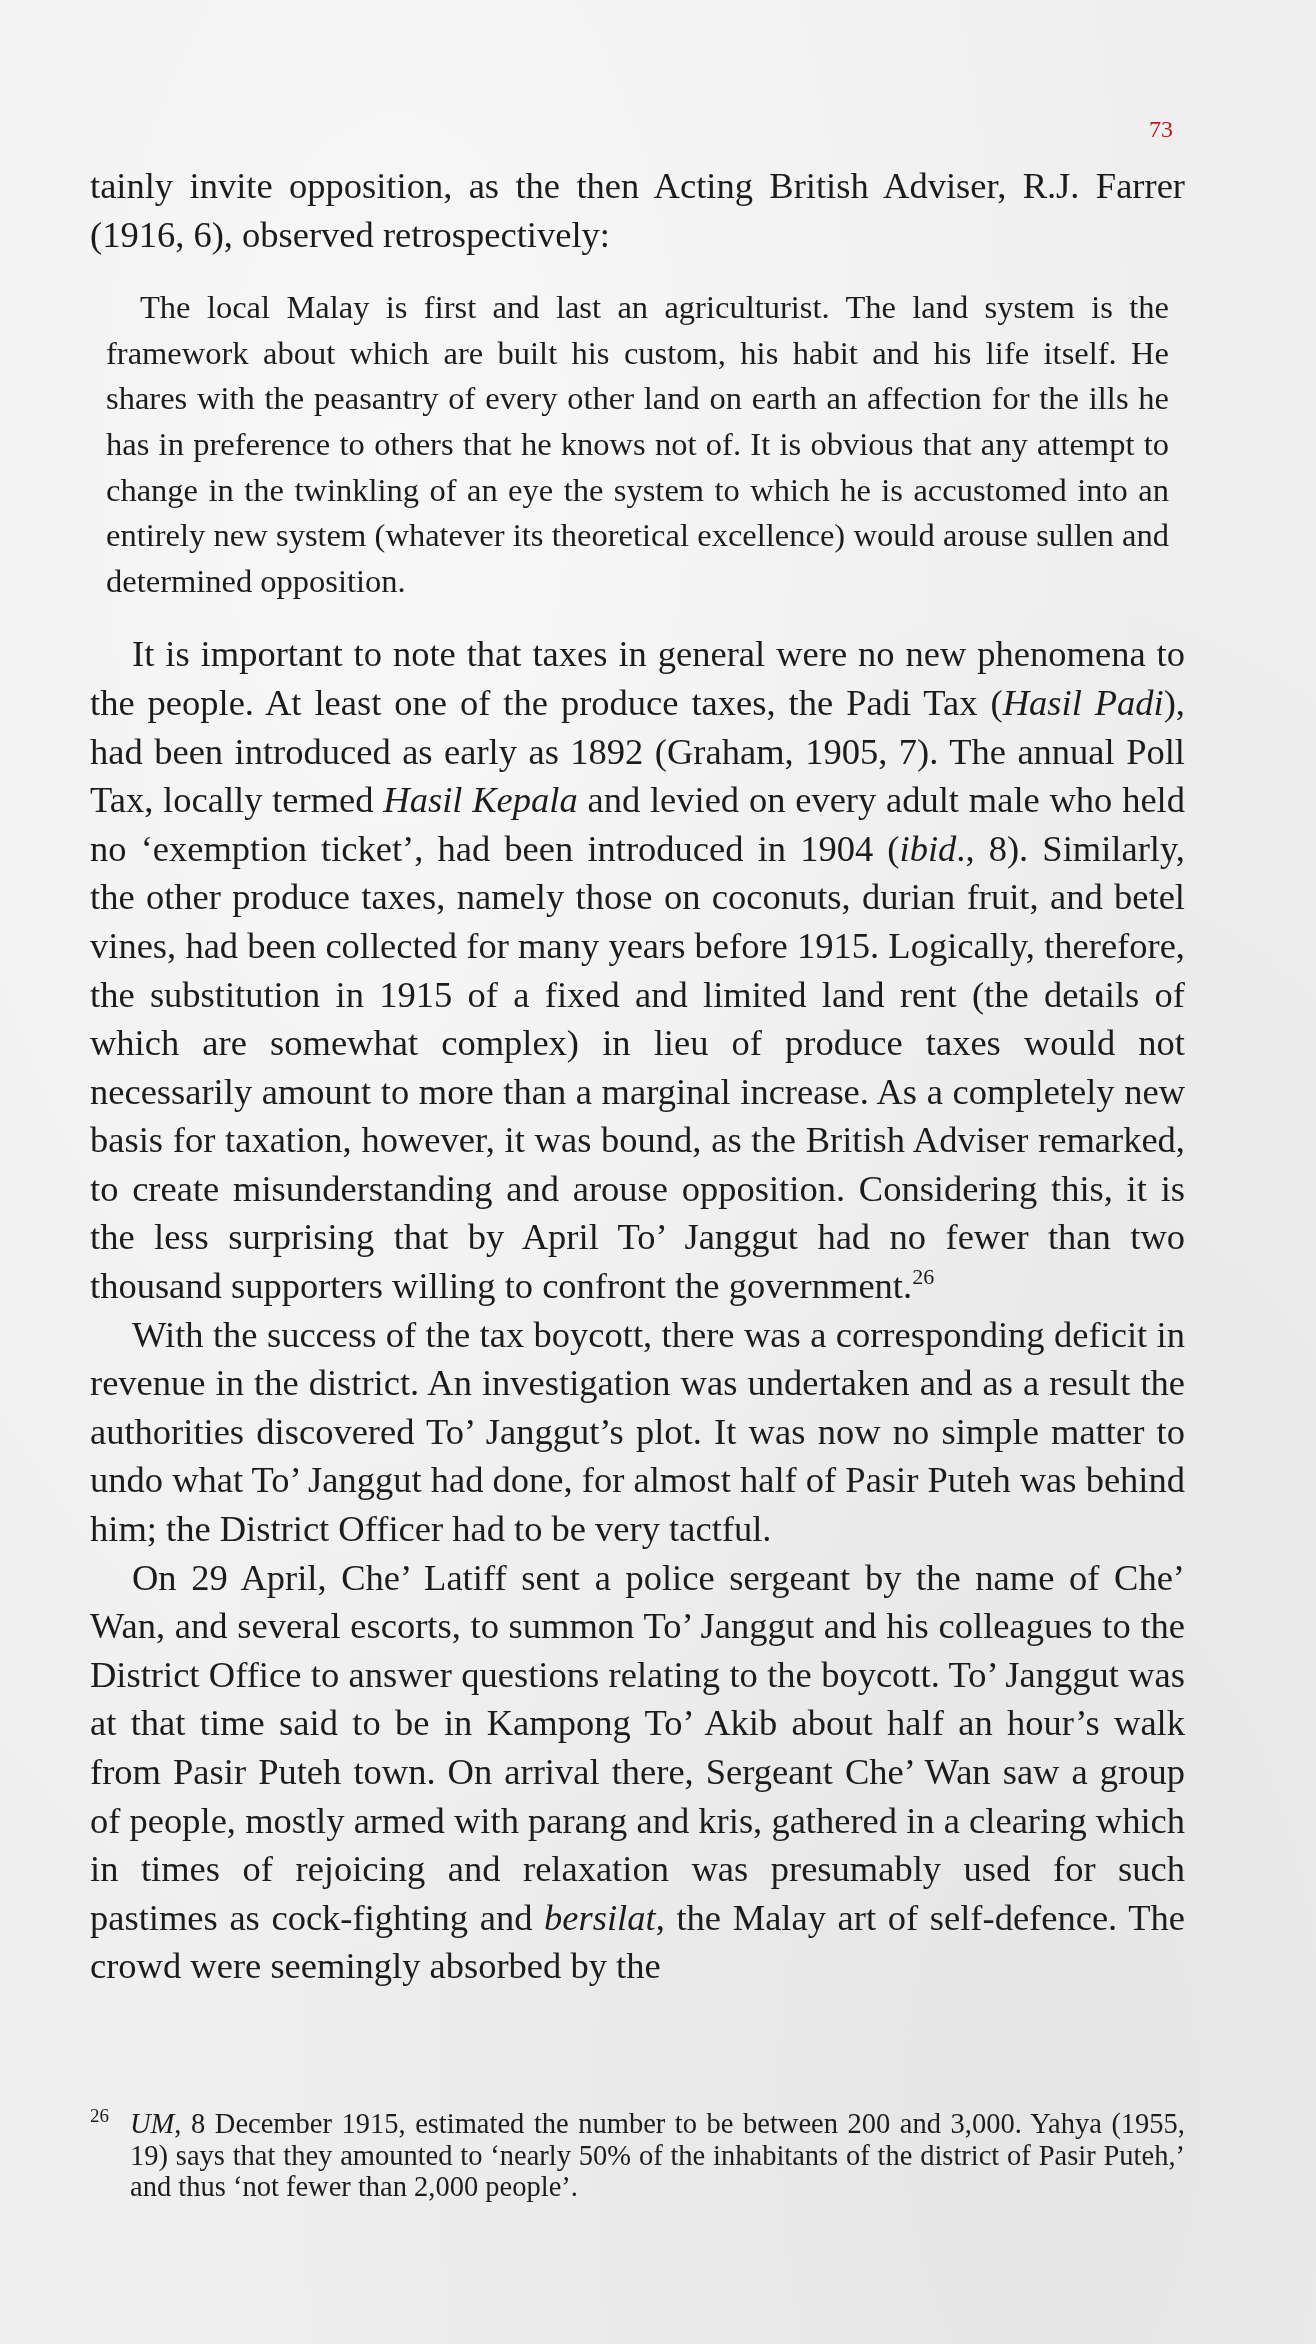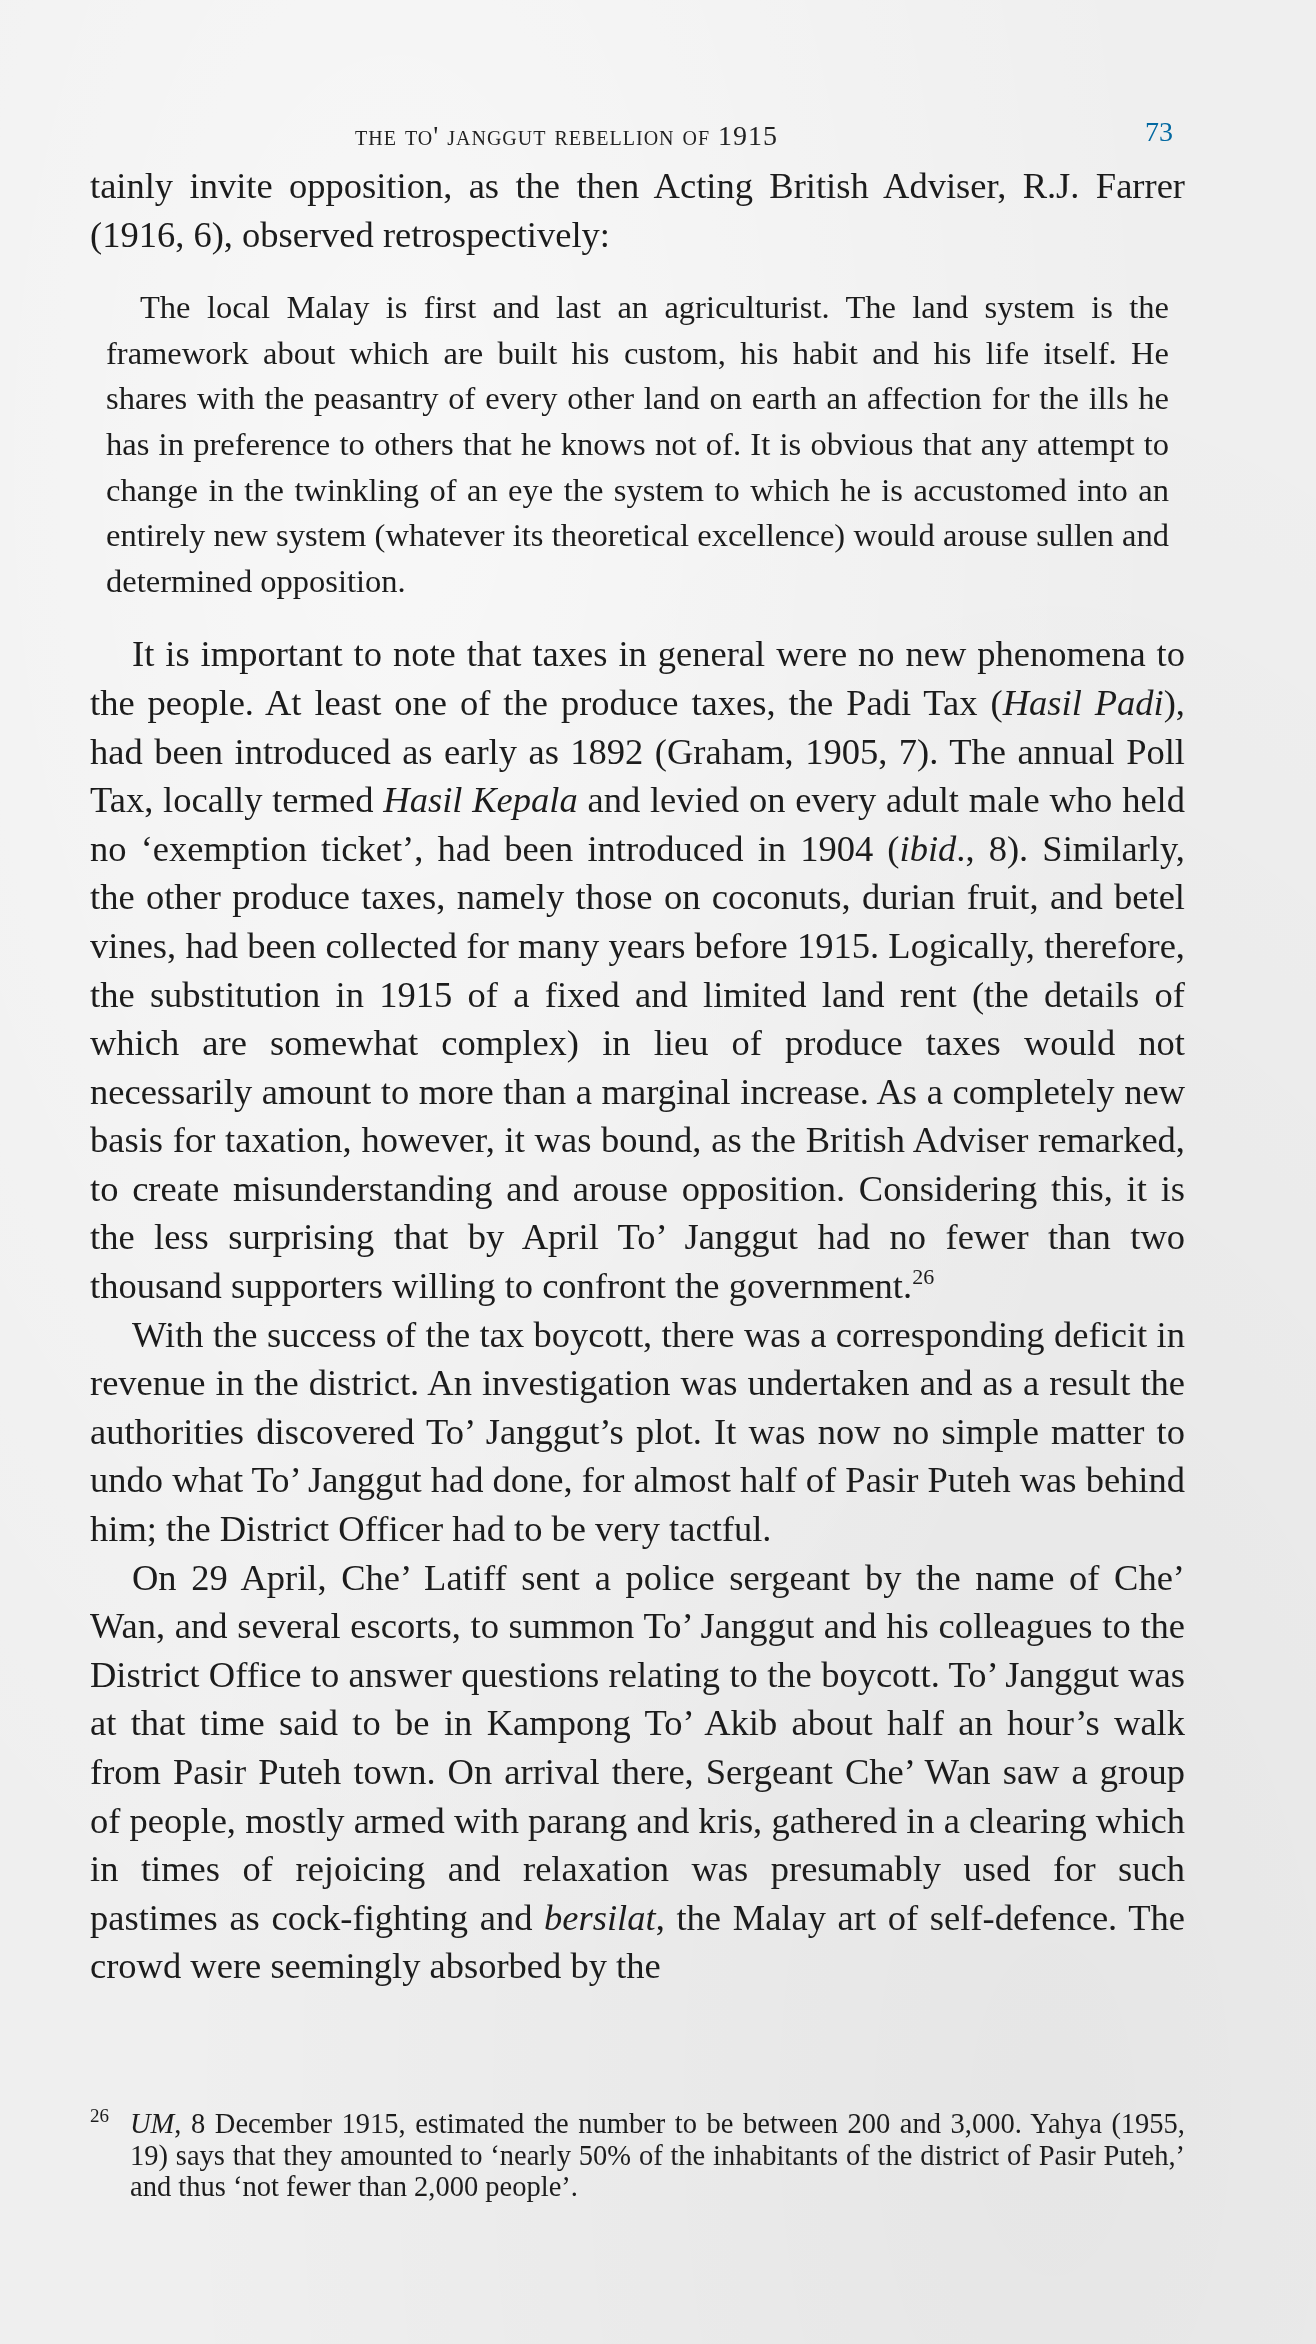--- a/index.html
+++ b/index.html
@@ -35,22 +35,22 @@
     font-size: 28px;
     letter-spacing: 1px;
     font-variant: small-caps;
     text-transform: lowercase;
     color: #222;
   }
   .page-number {
     position: absolute;
     right: 12px;
     top: 6px;
-    font-size: 28px;
-    color: #0369a1;
+    font-size: 24px;
+    color: #b91c1c;
   }
   .body-text {
     font-size: 36.5px;
     line-height: 48.6px;
     text-align: justify;
     margin: 0;
     hyphens: manual;
   }
   .body-text p {
     margin: 0;
@@ -96,21 +96,20 @@
     text-align: left;
   }
   em { font-style: italic; }
 </style>
 </head>
 <body>
 
 <div class="page">
 
   <div class="running-header">
-    <span class="running-title">The To' Janggut Rebellion of 1915</span>
     <span class="page-number">73</span>
   </div>
 
   <div class="body-text">
     <p>tainly invite opposition, as the then Acting British Adviser, R.J. Farrer (1916, 6), observed retrospectively:</p>
   </div>
 
   <div class="block-quote">
     <p>The local Malay is first and last an agriculturist. The land system is the framework about which are built his custom, his habit and his life itself. He shares with the peasantry of every other land on earth an affection for the ills he has in preference to others that he knows not of. It is obvious that any attempt to change in the twinkling of an eye the system to which he is accustomed into an entirely new system (whatever its theoretical excellence) would arouse sullen and determined opposition.</p>
   </div>

